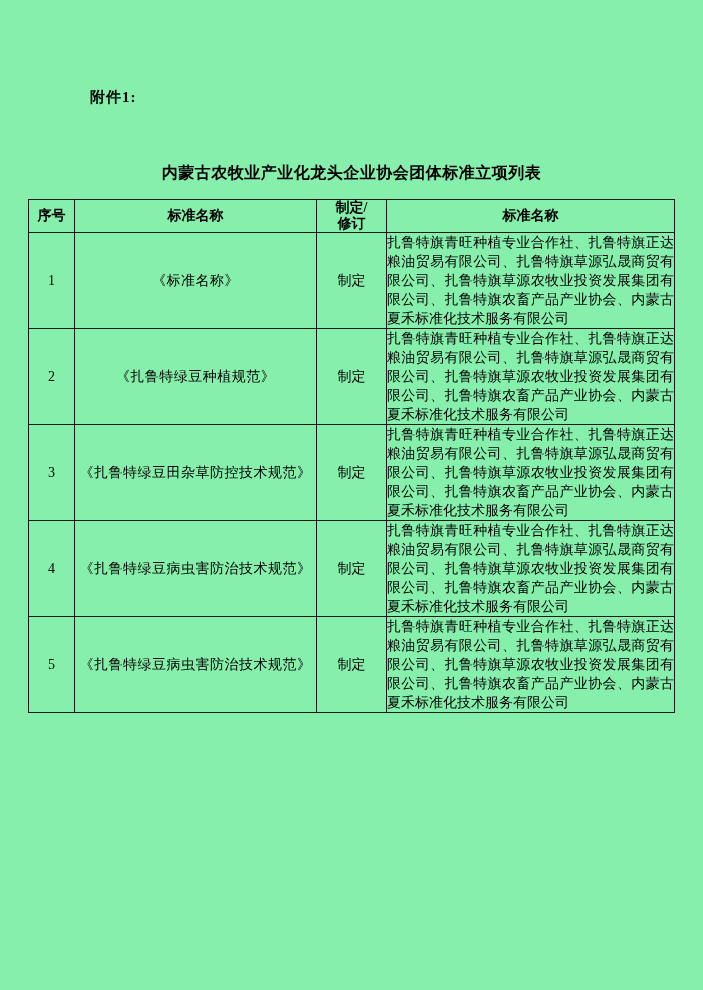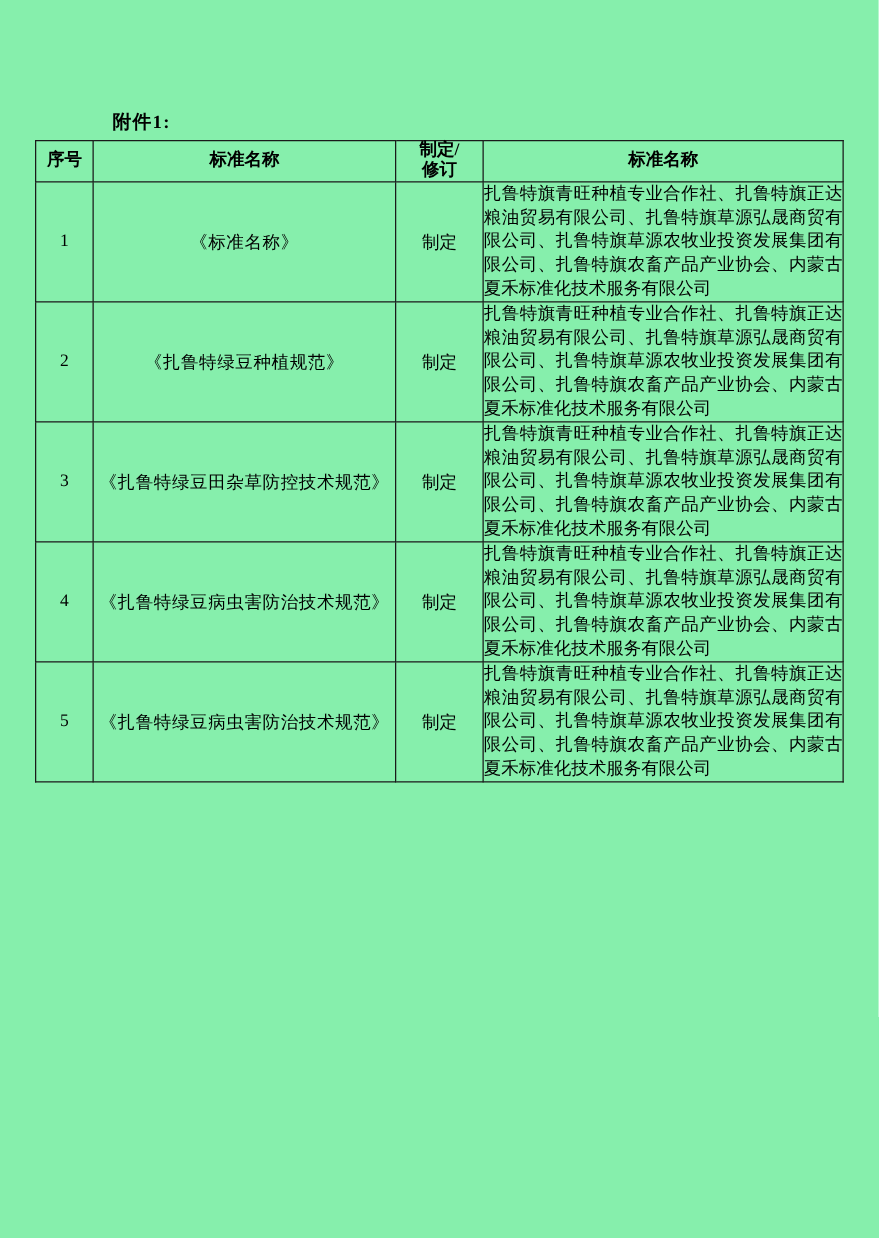--- a/index.html
+++ b/index.html
@@ -24,21 +24,21 @@
     margin-top: 56px;
     text-align: center;
     font-size: 16px;
     font-weight: bold;
     letter-spacing: 0.5px;
   }
   table.standards {
     border-collapse: collapse;
     table-layout: fixed;
     width: 646px;
-    margin: 5px auto 0 auto;
+    margin: 15px auto 0 auto;
   }
   table.standards th,
   table.standards td {
     border: 1px solid #1a1a1a;
     padding: 0;
     font-weight: normal;
   }
   thead tr { height: 33px; }
   tbody tr { height: 95px; }
   th {
@@ -68,20 +68,21 @@
   col.c-action { width: 70px; }
   col.c-unit { width: 288px; }
 </style>
 </head>
 <body>
 
 <div class="page">
 
   <div class="attachment">附件1:</div>
 
+  <div class="doc-title">内蒙古农牧业产业化龙头企业协会团体标准立项列表</div>
 
   <table class="standards">
     <colgroup>
       <col class="c-no">
       <col class="c-name">
       <col class="c-action">
       <col class="c-unit">
     </colgroup>
     <thead>
       <tr>

